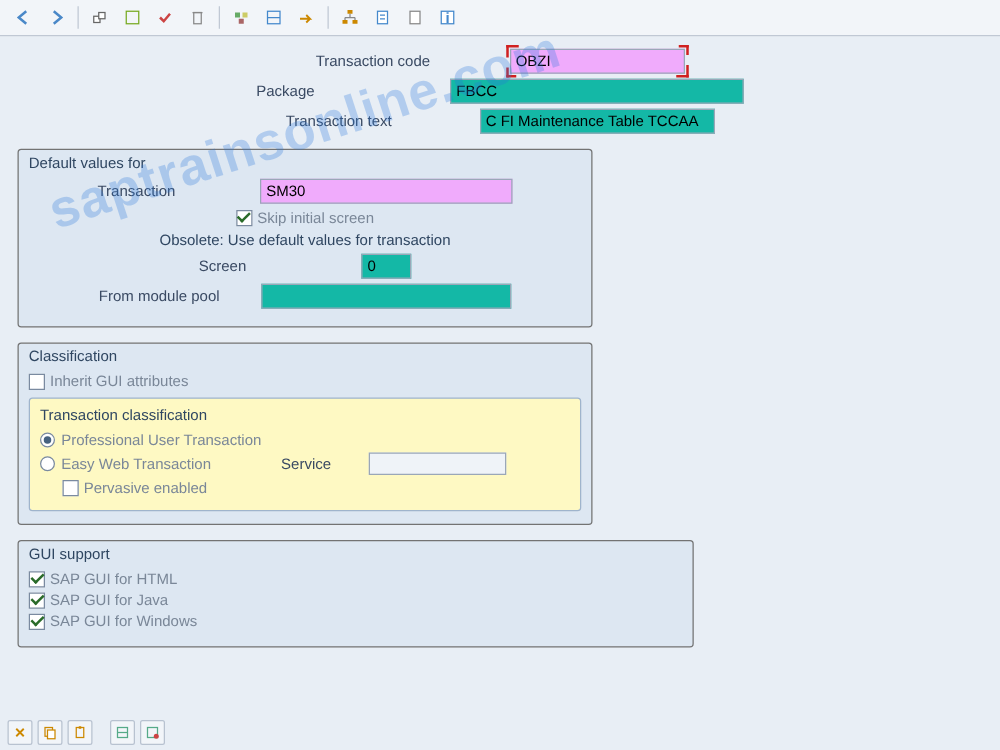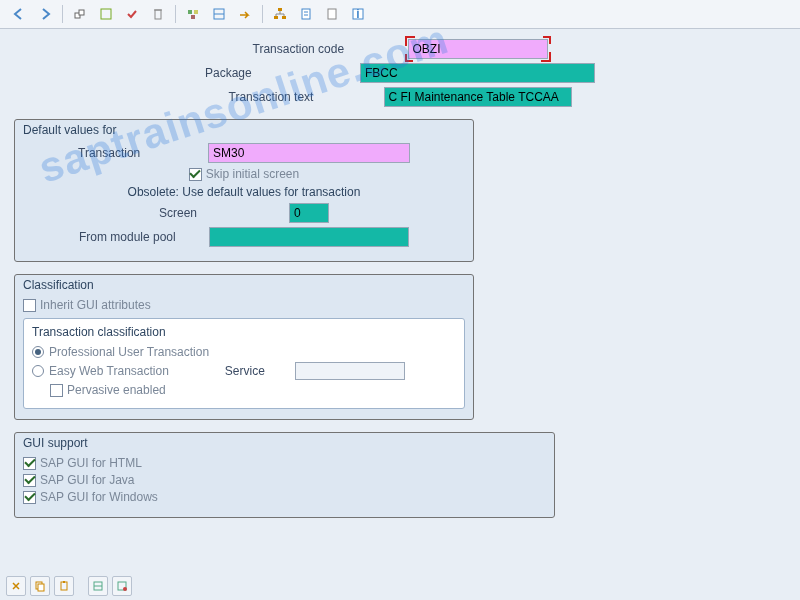--- a/index.html
+++ b/index.html
@@ -23,21 +23,21 @@
   .bracket-box .tr, .bracket-box .bl { position:absolute; width:8px; height:8px; border:2px solid #d02020;}
   .bracket-box .tr { right:-3px; top:-3px; border-left:none; border-bottom:none;}
   .bracket-box .bl { left:-3px; bottom:-3px; border-right:none; border-top:none;}
   .group { border:1px solid #737373; background:#dde7f2; border-radius:3px; margin-top:12px; padding:6px 8px 10px 8px; position:relative; }
   .group-title { position:relative; top:0; margin:-3px 0 6px 0; color:#2f4661;}
   .cb { width:13px; height:13px; border:1px solid #7a8aa0; background:#fff; display:inline-flex; align-items:center; justify-content:center; margin-right:4px;}
   .cb.checked::after { content:""; width:8px; height:4px; border-left:2px solid #2a6b2a; border-bottom:2px solid #2a6b2a; transform:rotate(-45deg) translate(1px,-1px);}
   .radio { width:12px; height:12px; border:1px solid #7a8aa0; border-radius:50%; background:#fff; display:inline-flex; align-items:center; justify-content:center; margin-right:5px;}
   .radio.checked::after { content:""; width:6px; height:6px; background:#46627f; border-radius:50%;}
   .muted { color:#7a8798; }
-  .subgroup { border:1px solid #9fb4cc; border-radius:3px; padding:6px 8px 8px 8px; margin-top:6px; background:#ffffff;}
+  .subgroup { border:1px solid #9fb4cc; border-radius:3px; padding:6px 8px 8px 8px; margin-top:6px; background:#fef9c3;}
   .subgroup-title { color:#2f4661; margin-bottom:6px;}
   .inner-row { display:flex; align-items:center; margin:3px 0;}
   .svc-label { margin-left:56px; width:70px; color:#3a4a63;}
   .svc-inp { width:110px; height:18px; border:1px solid #9aa7b8; background:#eff3f8;}
   .bottom-bar { position:absolute; bottom:4px; left:6px; display:flex; gap:4px;}
   .bb-btn { width:20px; height:20px; border:1px solid #b8c2d0; background:#f2f5f9; display:flex; align-items:center; justify-content:center; border-radius:2px;}
   .watermark { position:absolute; left:30px; top:80px; font-size:42px; font-weight:bold; color:rgba(40,120,220,0.28); transform:rotate(-18deg); letter-spacing:1px; pointer-events:none; font-family:Arial;}
   svg { display:block; }
   .lbl-click { display:flex; align-items:center; }
 </style>

